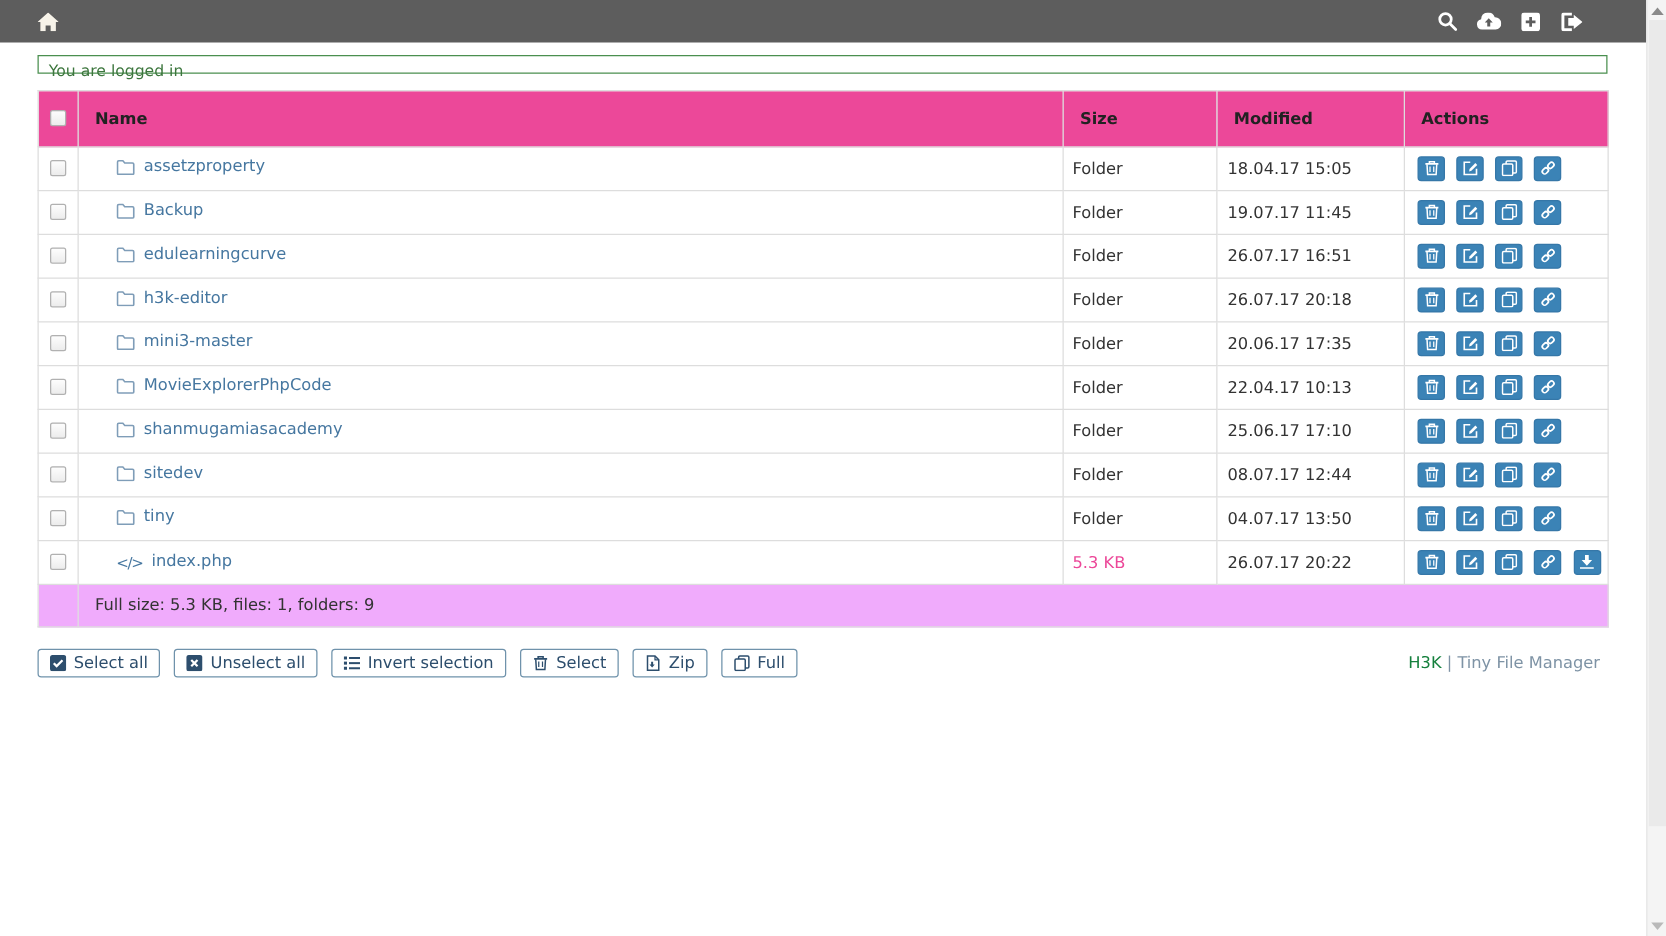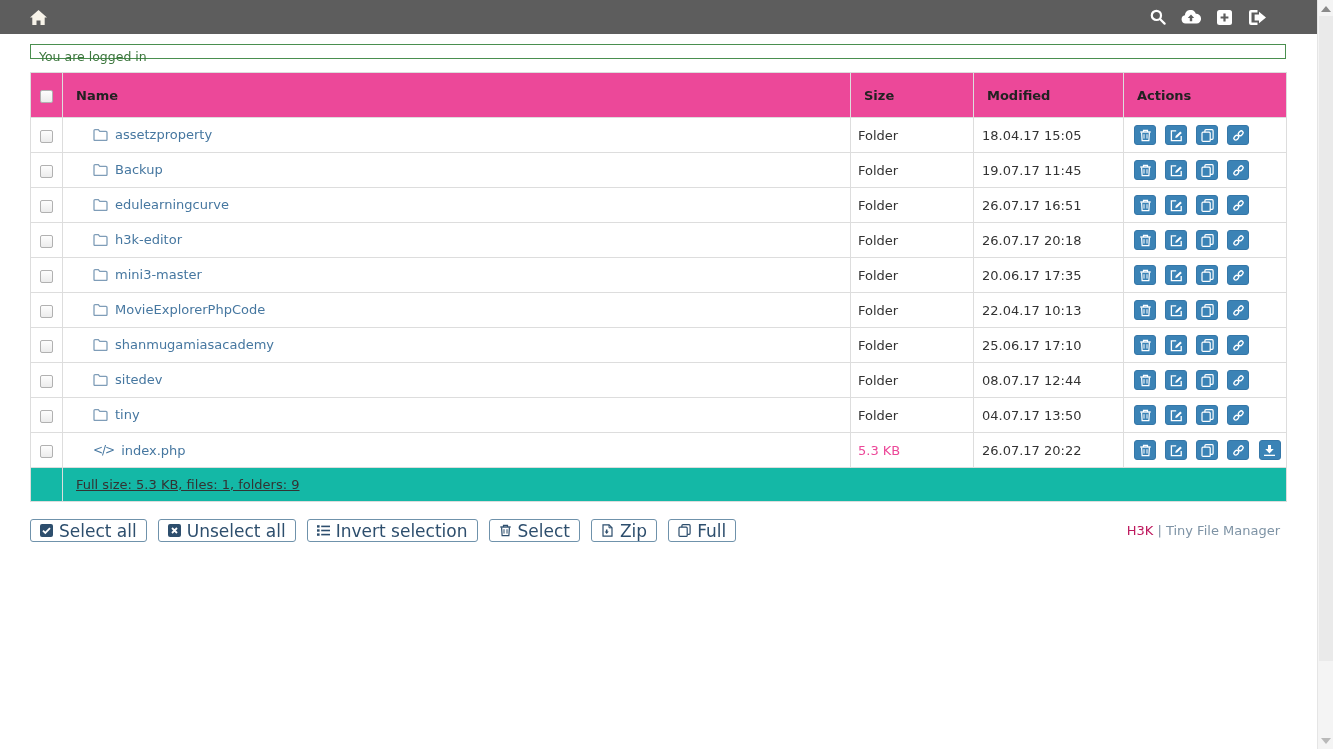--- a/index.html
+++ b/index.html
@@ -34,42 +34,42 @@
   table.files th, table.files td { border:1px solid #ddd; vertical-align:middle; }
   table.files thead th { background:#ec4899; height:45px; text-align:left; font-weight:bold;
                          font-size:13px; color:#222; padding-left:13px; }
   table.files th.col-check, table.files td.col-check { text-align:center; padding-left:0; }
   table.files tbody td { height:35px; background:#fff; }
   td.col-name { padding-left:30px; }
   td.col-size, th.col-size { padding-left:7px; }
   td.col-modified, th.col-modified { padding-left:8px; }
   td.col-actions, th.col-actions { padding-left:10px; }
   tr.file td.col-size { color:#ec4899; }
-  tr.summary td { background:#14b8a6; height:34px; color:#333; padding-left:13px;text-decoration:underline; }
+  tr.summary td { background:#f0abfc; height:34px; color:#333; padding-left:13px; }
 
   input[type="checkbox"] { appearance:none; -webkit-appearance:none; width:13px; height:13px;
        border:1px solid #b1b1b1; border-radius:2px; background:linear-gradient(#fdfdfd,#ececec);
        vertical-align:middle; cursor:pointer; }
 
   .item-link { color:#4677a0; text-decoration:none; cursor:pointer; display:inline-flex;
                align-items:center; gap:7px; }
   .code-glyph { color:#4677a0; font-size:12px; letter-spacing:-1px; }
 
   .act-btn { display:inline-flex; align-items:center; justify-content:center; width:22px; height:20px;
              background:#3b83b6; border:1px solid #3577a8; border-radius:3px; margin-right:5px;
              cursor:pointer; padding:0; }
 
   
   .bottom-row { margin-top:17px; display:flex; align-items:center; justify-content:space-between; }
   .toolbar { display:flex; gap:11px; }
   .tb-btn { display:inline-flex; align-items:center; gap:6px; height:23px; padding:0 9px;
             background:#fff; border:1px solid #6f92ab; border-radius:3px; color:#2d4e6d;
-            font-size:17px; font-family:inherit; cursor:pointer; }
+            font-size:13px; font-family:inherit; cursor:pointer; }
   .footer-text { color:#7e93a5; font-size:13px; padding-right:6px; }
-  .footer-text a { color:#be185d; text-decoration:none; cursor:pointer; }
+  .footer-text a { color:#15803d; text-decoration:none; cursor:pointer; }
 
   svg { display:block; }
 </style>
 </head>
 <body>
 
 <div class="page">
 
   <div class="navbar">
     <button class="nav-btn">

